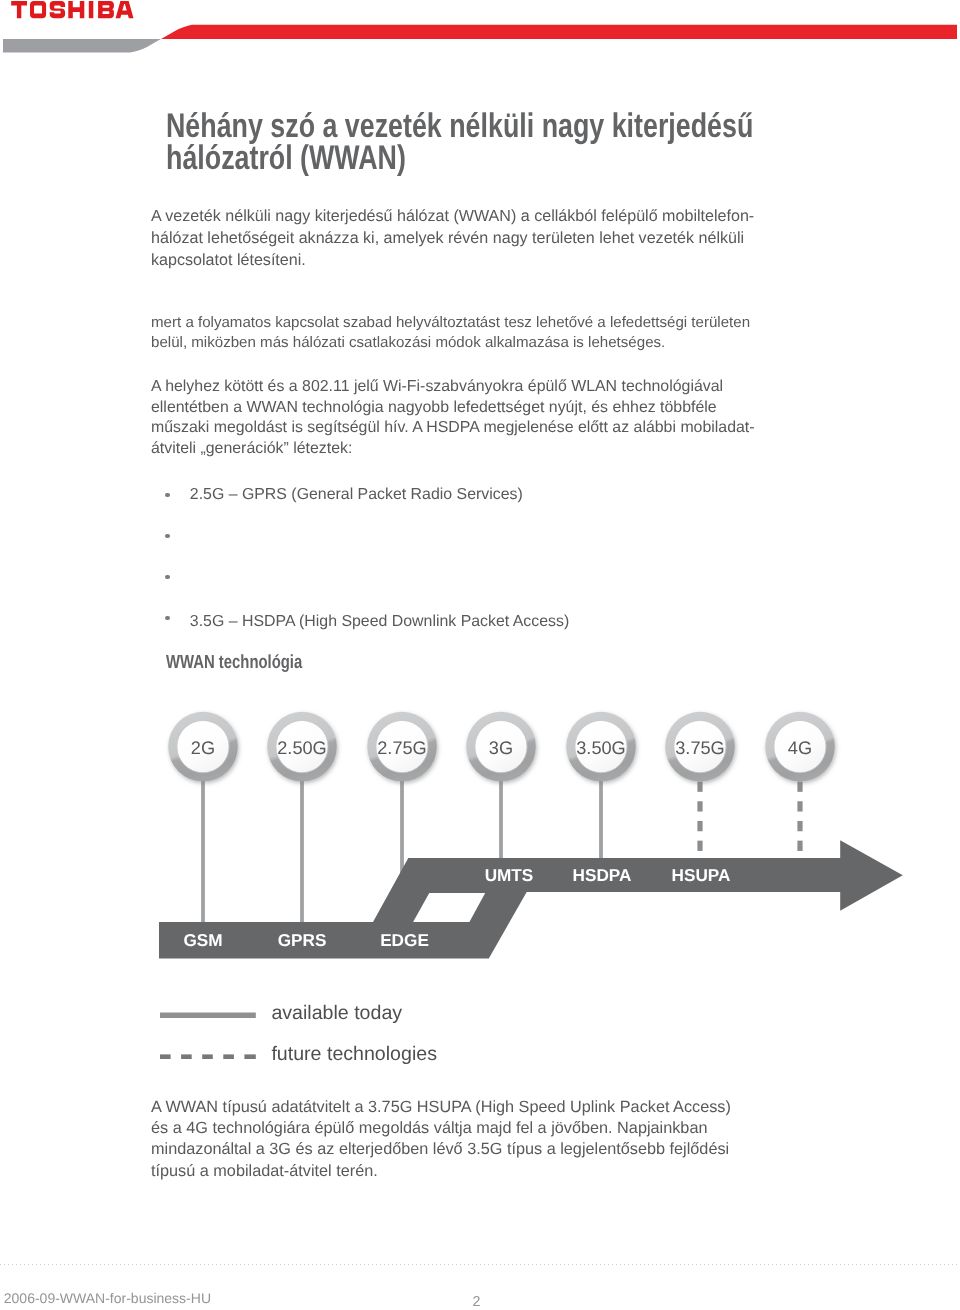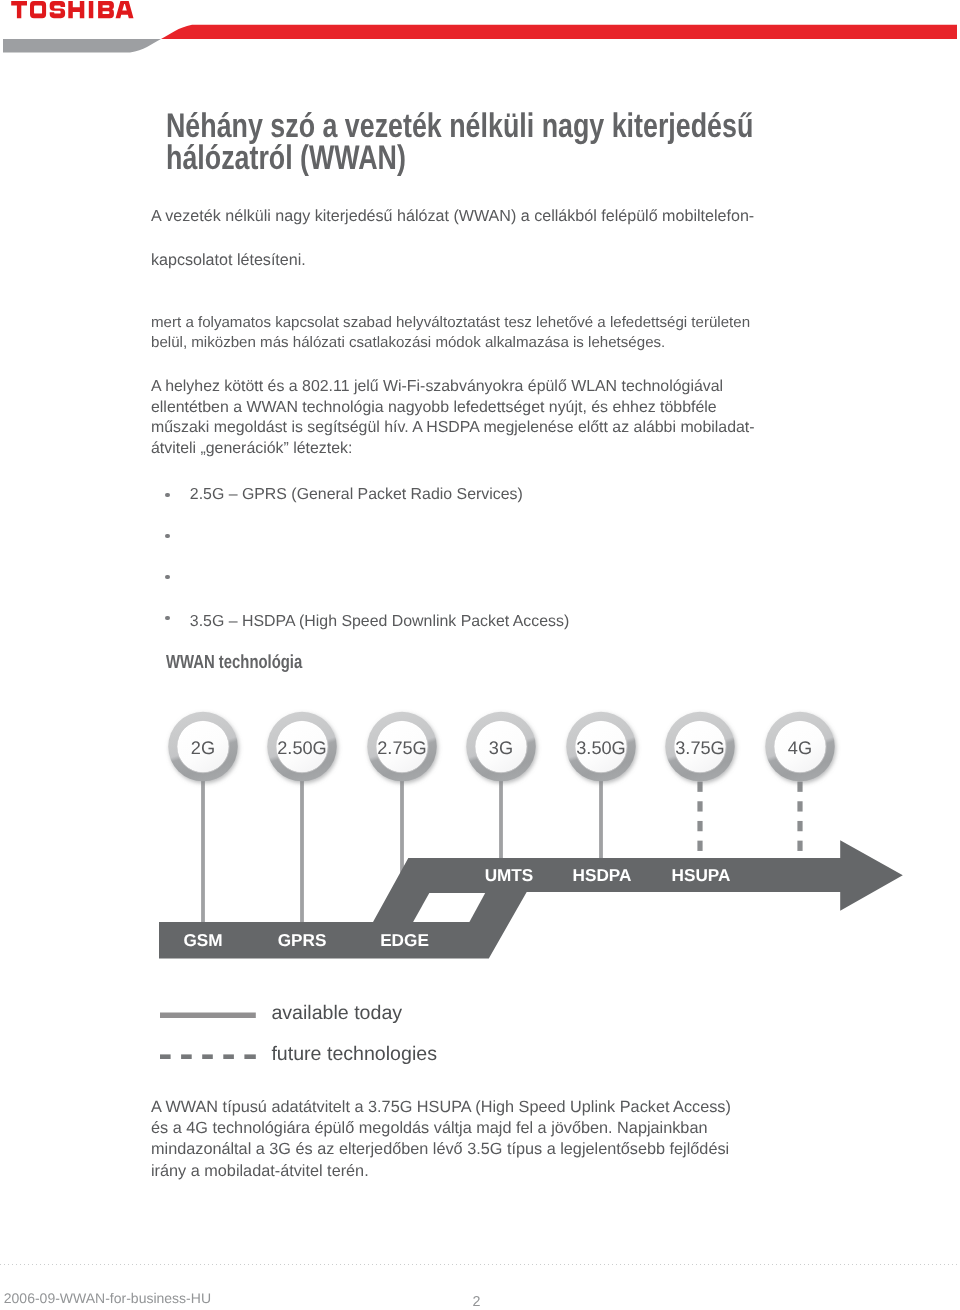--- a/index.html
+++ b/index.html
@@ -58,21 +58,21 @@
     </g>
   </svg>
 
   <h1 class="h1">
     <span>Néhány szó a vezeték nélküli nagy kiterjedésű</span><br>
     <span>hálózatról (WWAN)</span>
   </h1>
 
   <p class="para" style="top:206px;font-size:16.1px;line-height:21.9px;">
     <span>A vezeték nélküli nagy kiterjedésű hálózat (WWAN) a cellákból felépülő mobiltelefon-</span><br>
-    <br>
+    <span>hálózat lehetőségeit aknázza ki, amelyek révén nagy területen lehet vezeték nélküli</span><br>
     <span>kapcsolatot létesíteni.</span>
   </p>
   <p class="para" style="top:292px;font-size:15.1px;line-height:20.7px;">
     <br>
     <span>mert a folyamatos kapcsolat szabad helyváltoztatást tesz lehetővé a lefedettségi területen</span><br>
     <span>belül, miközben más hálózati csatlakozási módok alkalmazása is lehetséges.</span>
   </p>
   <p class="para" style="top:377px;font-size:15.9px;line-height:20.6px;">
     <span>A helyhez kötött és a 802.11 jelű Wi-Fi-szabványokra épülő WLAN technológiával</span><br>
     <span>ellentétben a WWAN technológia nagyobb lefedettséget nyújt, és ehhez többféle</span><br>
@@ -197,21 +197,21 @@
       <rect x="84.4" y="49.4" width="11.4" height="4.6"></rect>
     </g>
   </svg>
   <div class="leg-label" style="top:1003.2px;">available today</div>
   <div class="leg-label" style="top:1044.2px;">future technologies</div>
 
   <p class="para" style="top:1097px;font-size:16.25px;line-height:21.2px;">
     <span>A WWAN típusú adatátvitelt a 3.75G HSUPA (High Speed Uplink Packet Access)</span><br>
     <span>és a 4G technológiára épülő megoldás váltja majd fel a jövőben. Napjainkban</span><br>
     <span>mindazonáltal a 3G és az elterjedőben lévő 3.5G típus a legjelentősebb fejlődési</span><br>
-    <span>irány a mobiladat-átvitel terén.</span>
+    <span>típusú a mobiladat-átvitel terén.</span>
   </p>
 
   <div class="dotline">
       <i style="position:absolute;left:0px;top:0;width:1.3px;height:1.3px;background:#b0b2b4;border-radius:0.4px"></i>
       <i style="position:absolute;left:4px;top:0;width:1.3px;height:1.3px;background:#b0b2b4;border-radius:0.4px"></i>
       <i style="position:absolute;left:8px;top:0;width:1.3px;height:1.3px;background:#b0b2b4;border-radius:0.4px"></i>
       <i style="position:absolute;left:12px;top:0;width:1.3px;height:1.3px;background:#b0b2b4;border-radius:0.4px"></i>
       <i style="position:absolute;left:16px;top:0;width:1.3px;height:1.3px;background:#b0b2b4;border-radius:0.4px"></i>
       <i style="position:absolute;left:20px;top:0;width:1.3px;height:1.3px;background:#b0b2b4;border-radius:0.4px"></i>
       <i style="position:absolute;left:24px;top:0;width:1.3px;height:1.3px;background:#b0b2b4;border-radius:0.4px"></i>

